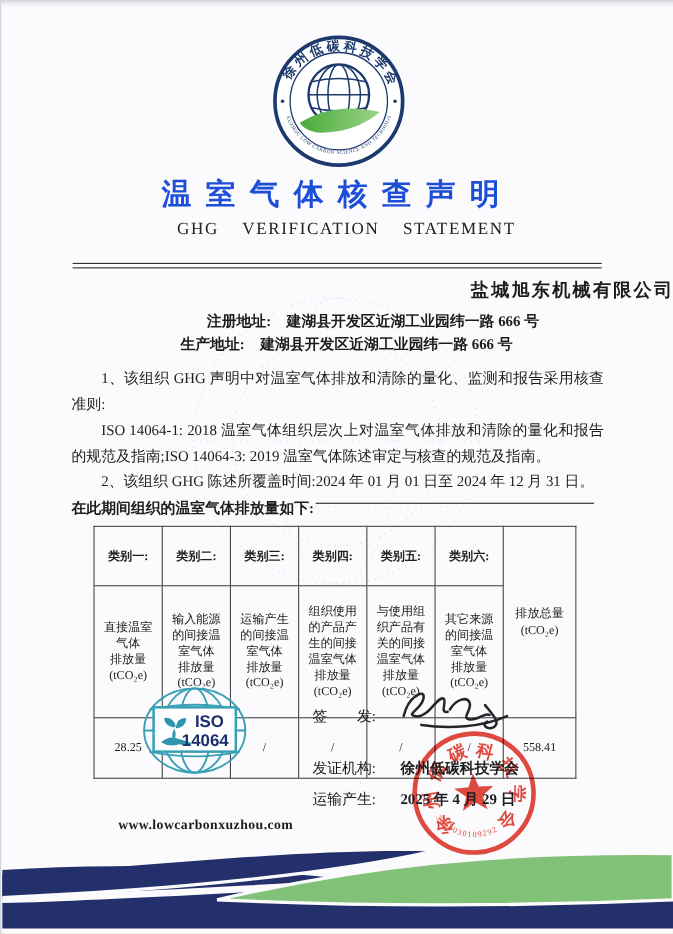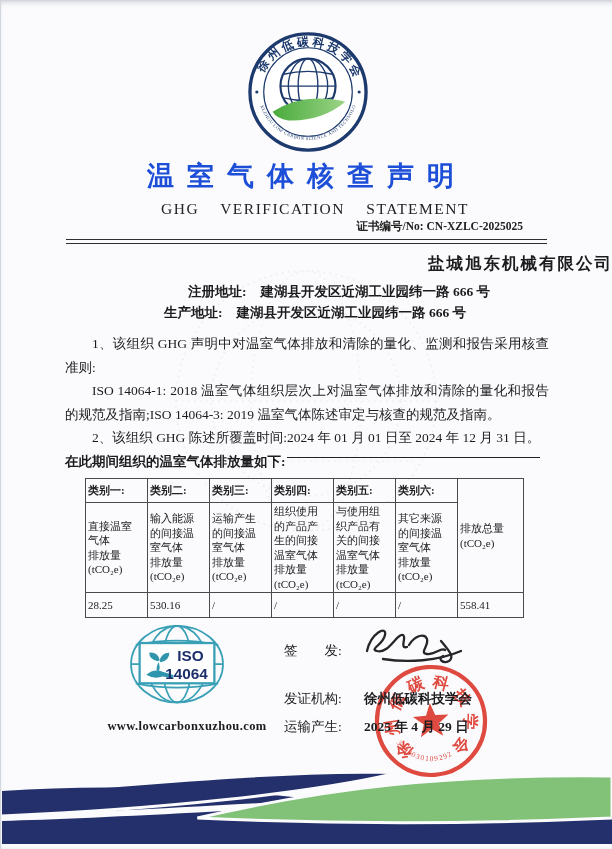--- a/index.html
+++ b/index.html
@@ -30,30 +30,30 @@
   .addr1{top:282px;margin-left:24px;} .addr2{top:303px;}
   
   .body-text{left:64px; top:331px; width:484px;}
   .body-text p{margin:0; font-size:13.5px; line-height:23.5px; text-align:justify;}
   .indent{text-indent:2em;}
   .underlined{border-bottom:1px solid #222; padding-bottom:12px;}
   .followup{font-weight:bold;}
   
   table.ghg{left:84px; top:477px; position:absolute; border-collapse:collapse;
     table-layout:fixed; width:438px; font-size:11px; color:#202022;}
-  table.ghg td{border:1px solid #4a4a4c; text-align:left; vertical-align:middle;
-    padding:1px 2px;font-family:Liberation Serif, serif;}
+  table.ghg td{border:1px solid #4a4a4c; text-align:center; vertical-align:middle;
+    padding:16px 2px;font-family:Liberation Serif, serif;}
   table.ghg{border:1.5px solid #3a3a3c;}
   td.cat{height:21px; font-weight:bold; text-align:left; padding-left:6px;}
   td.desc{height:86px; white-space:pre-line; line-height:14.5px;}
   td.val{height:22px;}
   td.totalcell{white-space:pre-line; line-height:15px;}
   
   .iso-logo{left:126px; top:620px;}
-  .website{left:96px; top:718px; width:180px; text-align:center;
+  .website{left:96px; top:742px; width:180px; text-align:center;
     font-size:12.5px; font-weight:bold; letter-spacing:.4px; color:#1b1b1d;}
   .flabel{left:283px; font-size:13.5px; font-weight:normal; white-space:nowrap;}
   .fvalue{left:363px; font-size:13.5px; font-weight:bold; white-space:nowrap; z-index:3;}
   .sign-row{top:641px;} .issuer-row{top:689px;} .date-row{top:717px;}
   .signature{left:352px; top:620px; z-index:3;}
   .stamp{left:370px; top:660px; z-index:2; mix-blend-mode:multiply; opacity:.92;
     transform:rotate(-4deg);}
   
   .waves{left:1px; bottom:5px; width:610px; height:84px;}
 </style>
@@ -99,24 +99,20 @@
         <ellipse cx="62" cy="56" rx="10" ry="28"></ellipse>
         <ellipse cx="62" cy="56" rx="20" ry="28"></ellipse>
         <path d="M34,56 H90 M37,44 Q62,38 87,44 M37,68 Q62,74 87,68"></path>
       </g>
     </g>
     <path d="M26,82 Q58,62 100,72 Q76,92 42,91 Q30,89 26,82 Z" fill="url(#leafG)"></path>
   </svg>
 
   <div class="abs title-cn">温室气体核查声明</div>
   <div class="abs title-en">GHG VERIFICATION STATEMENT</div>
-  <div class="abs cert-line">
-    <span>证书编号/No:</span>
-    <span>CN-XZLC-2025025</span>
-  </div>
   <div class="abs rule"></div>
 
   <div class="abs company-name">盐城旭东机械有限公司</div>
   <div class="abs addr addr1">
     <span class="lbl">注册地址:</span><span>建湖县开发区近湖工业园纬一路 666 号</span>
   </div>
   <div class="abs addr addr2">
     <span class="lbl">生产地址:</span><span>建湖县开发区近湖工业园纬一路 666 号</span>
   </div>
 

